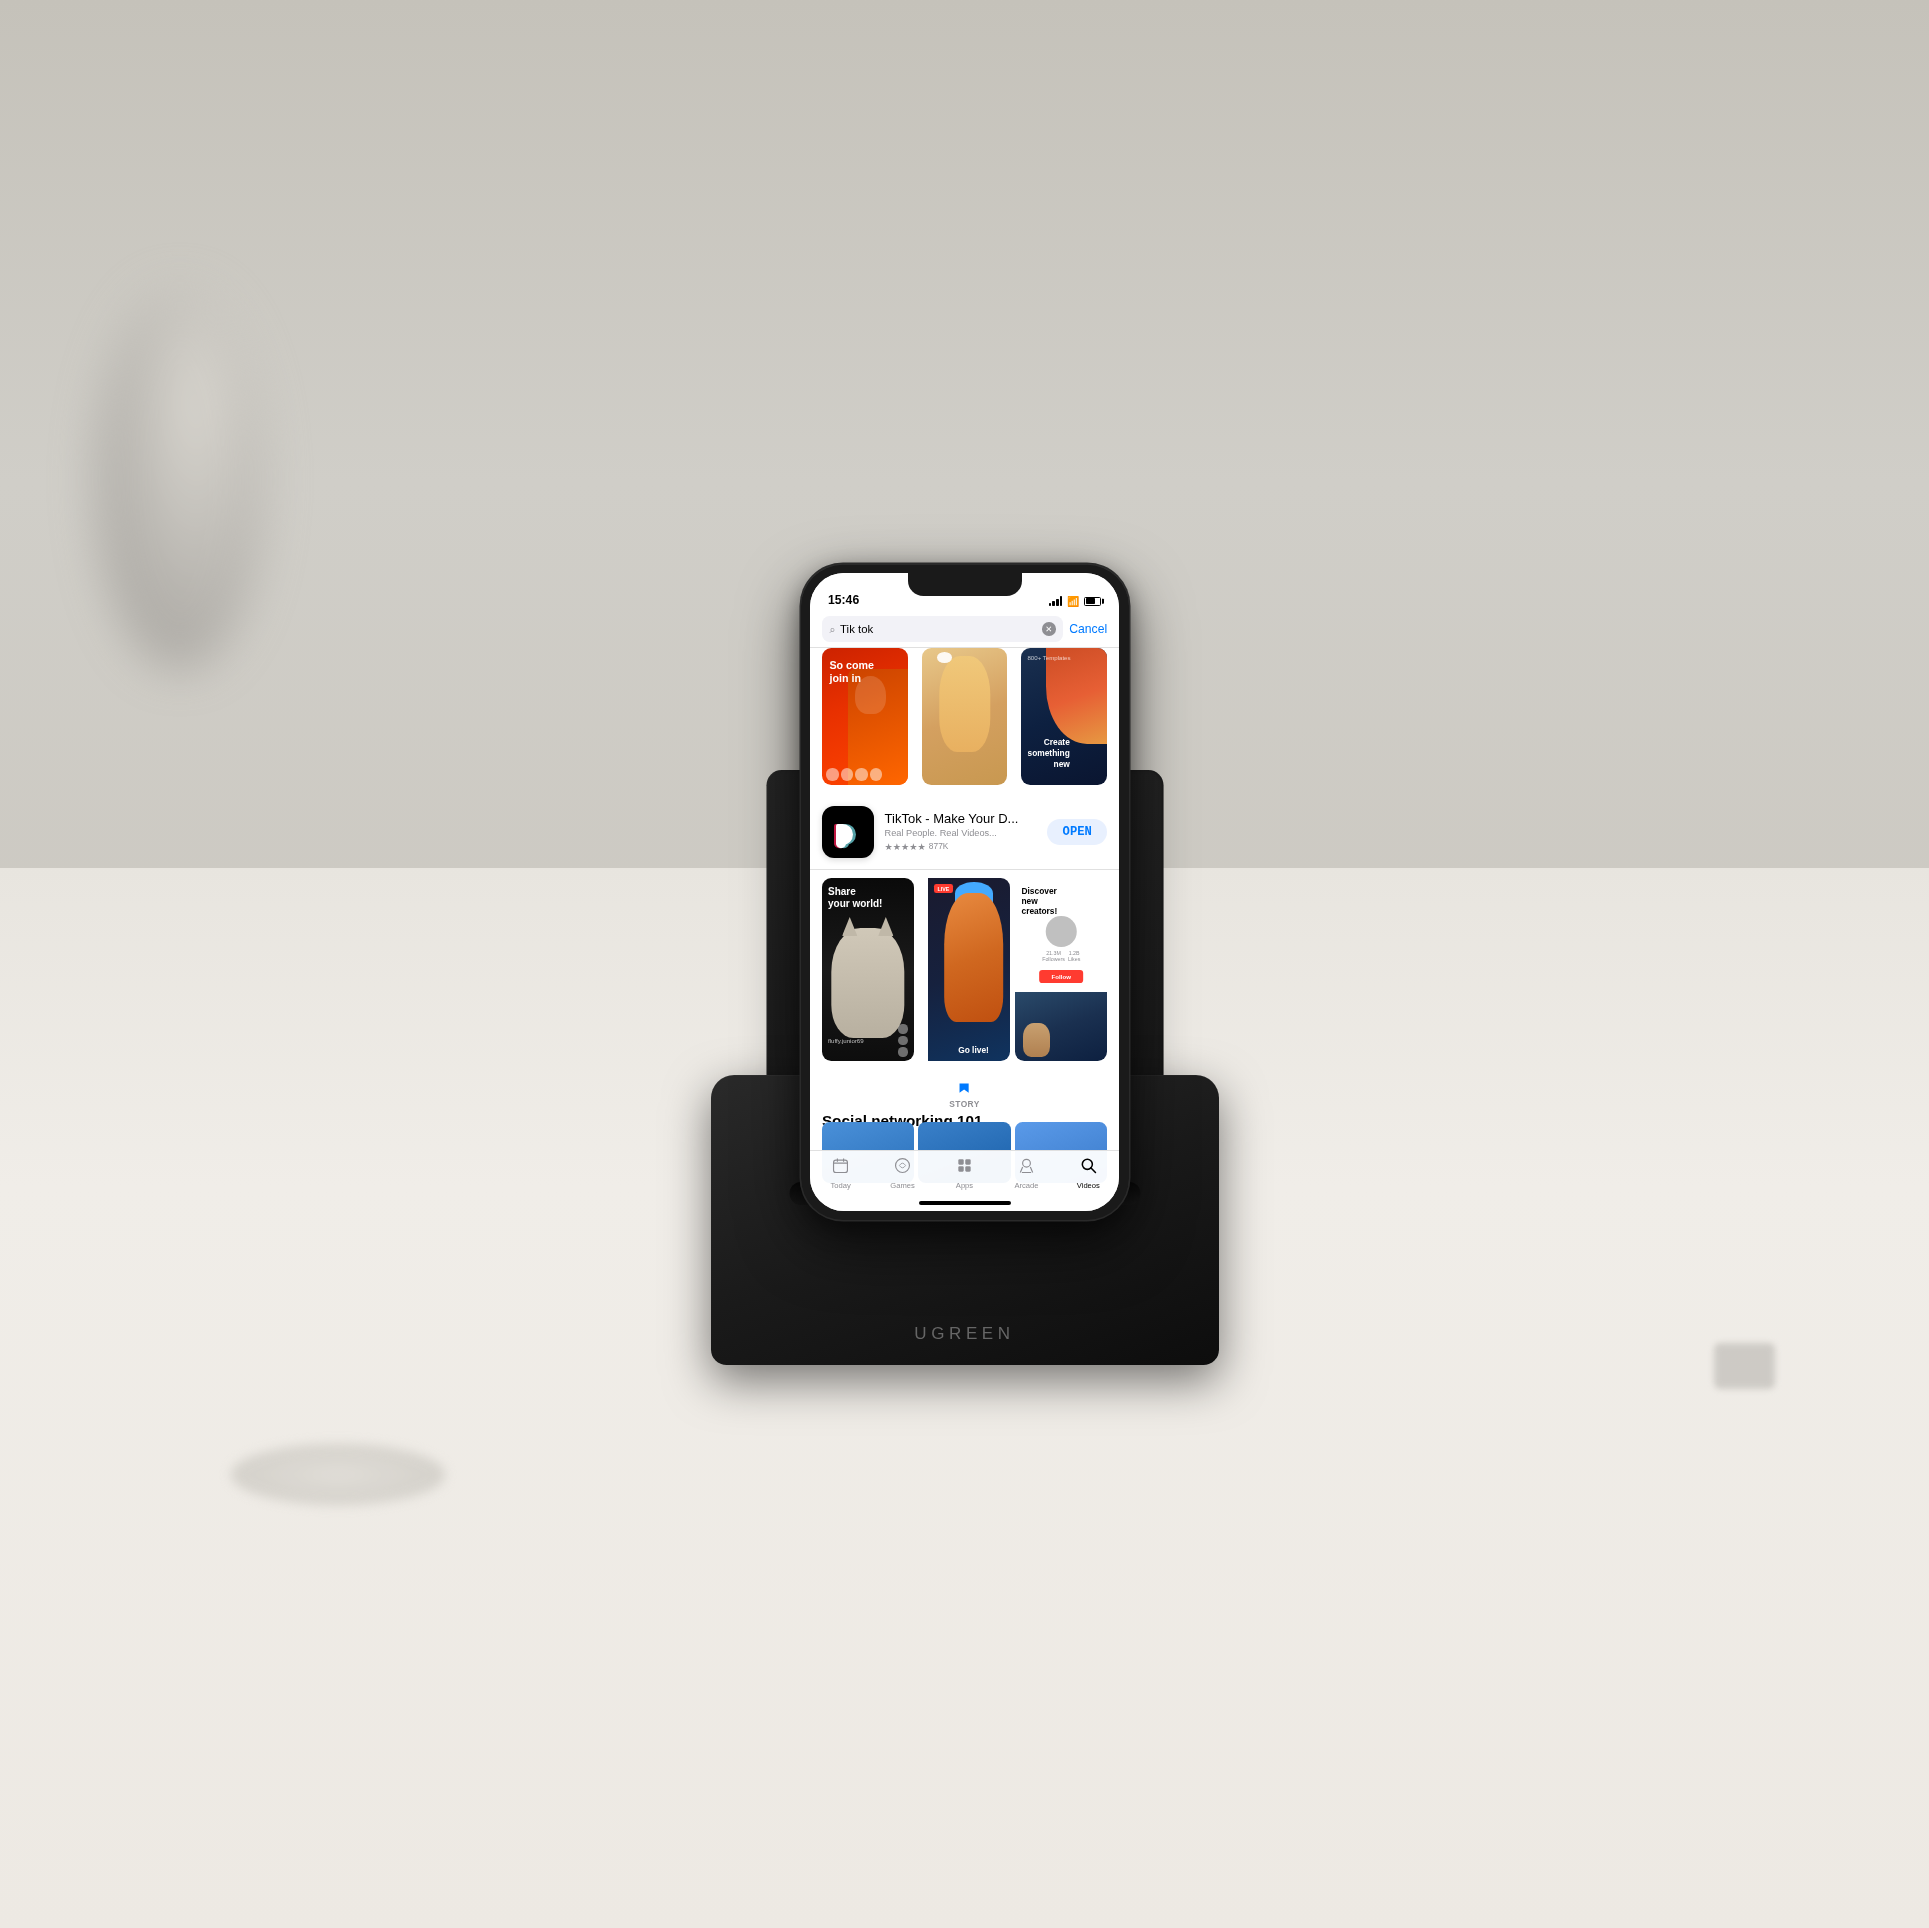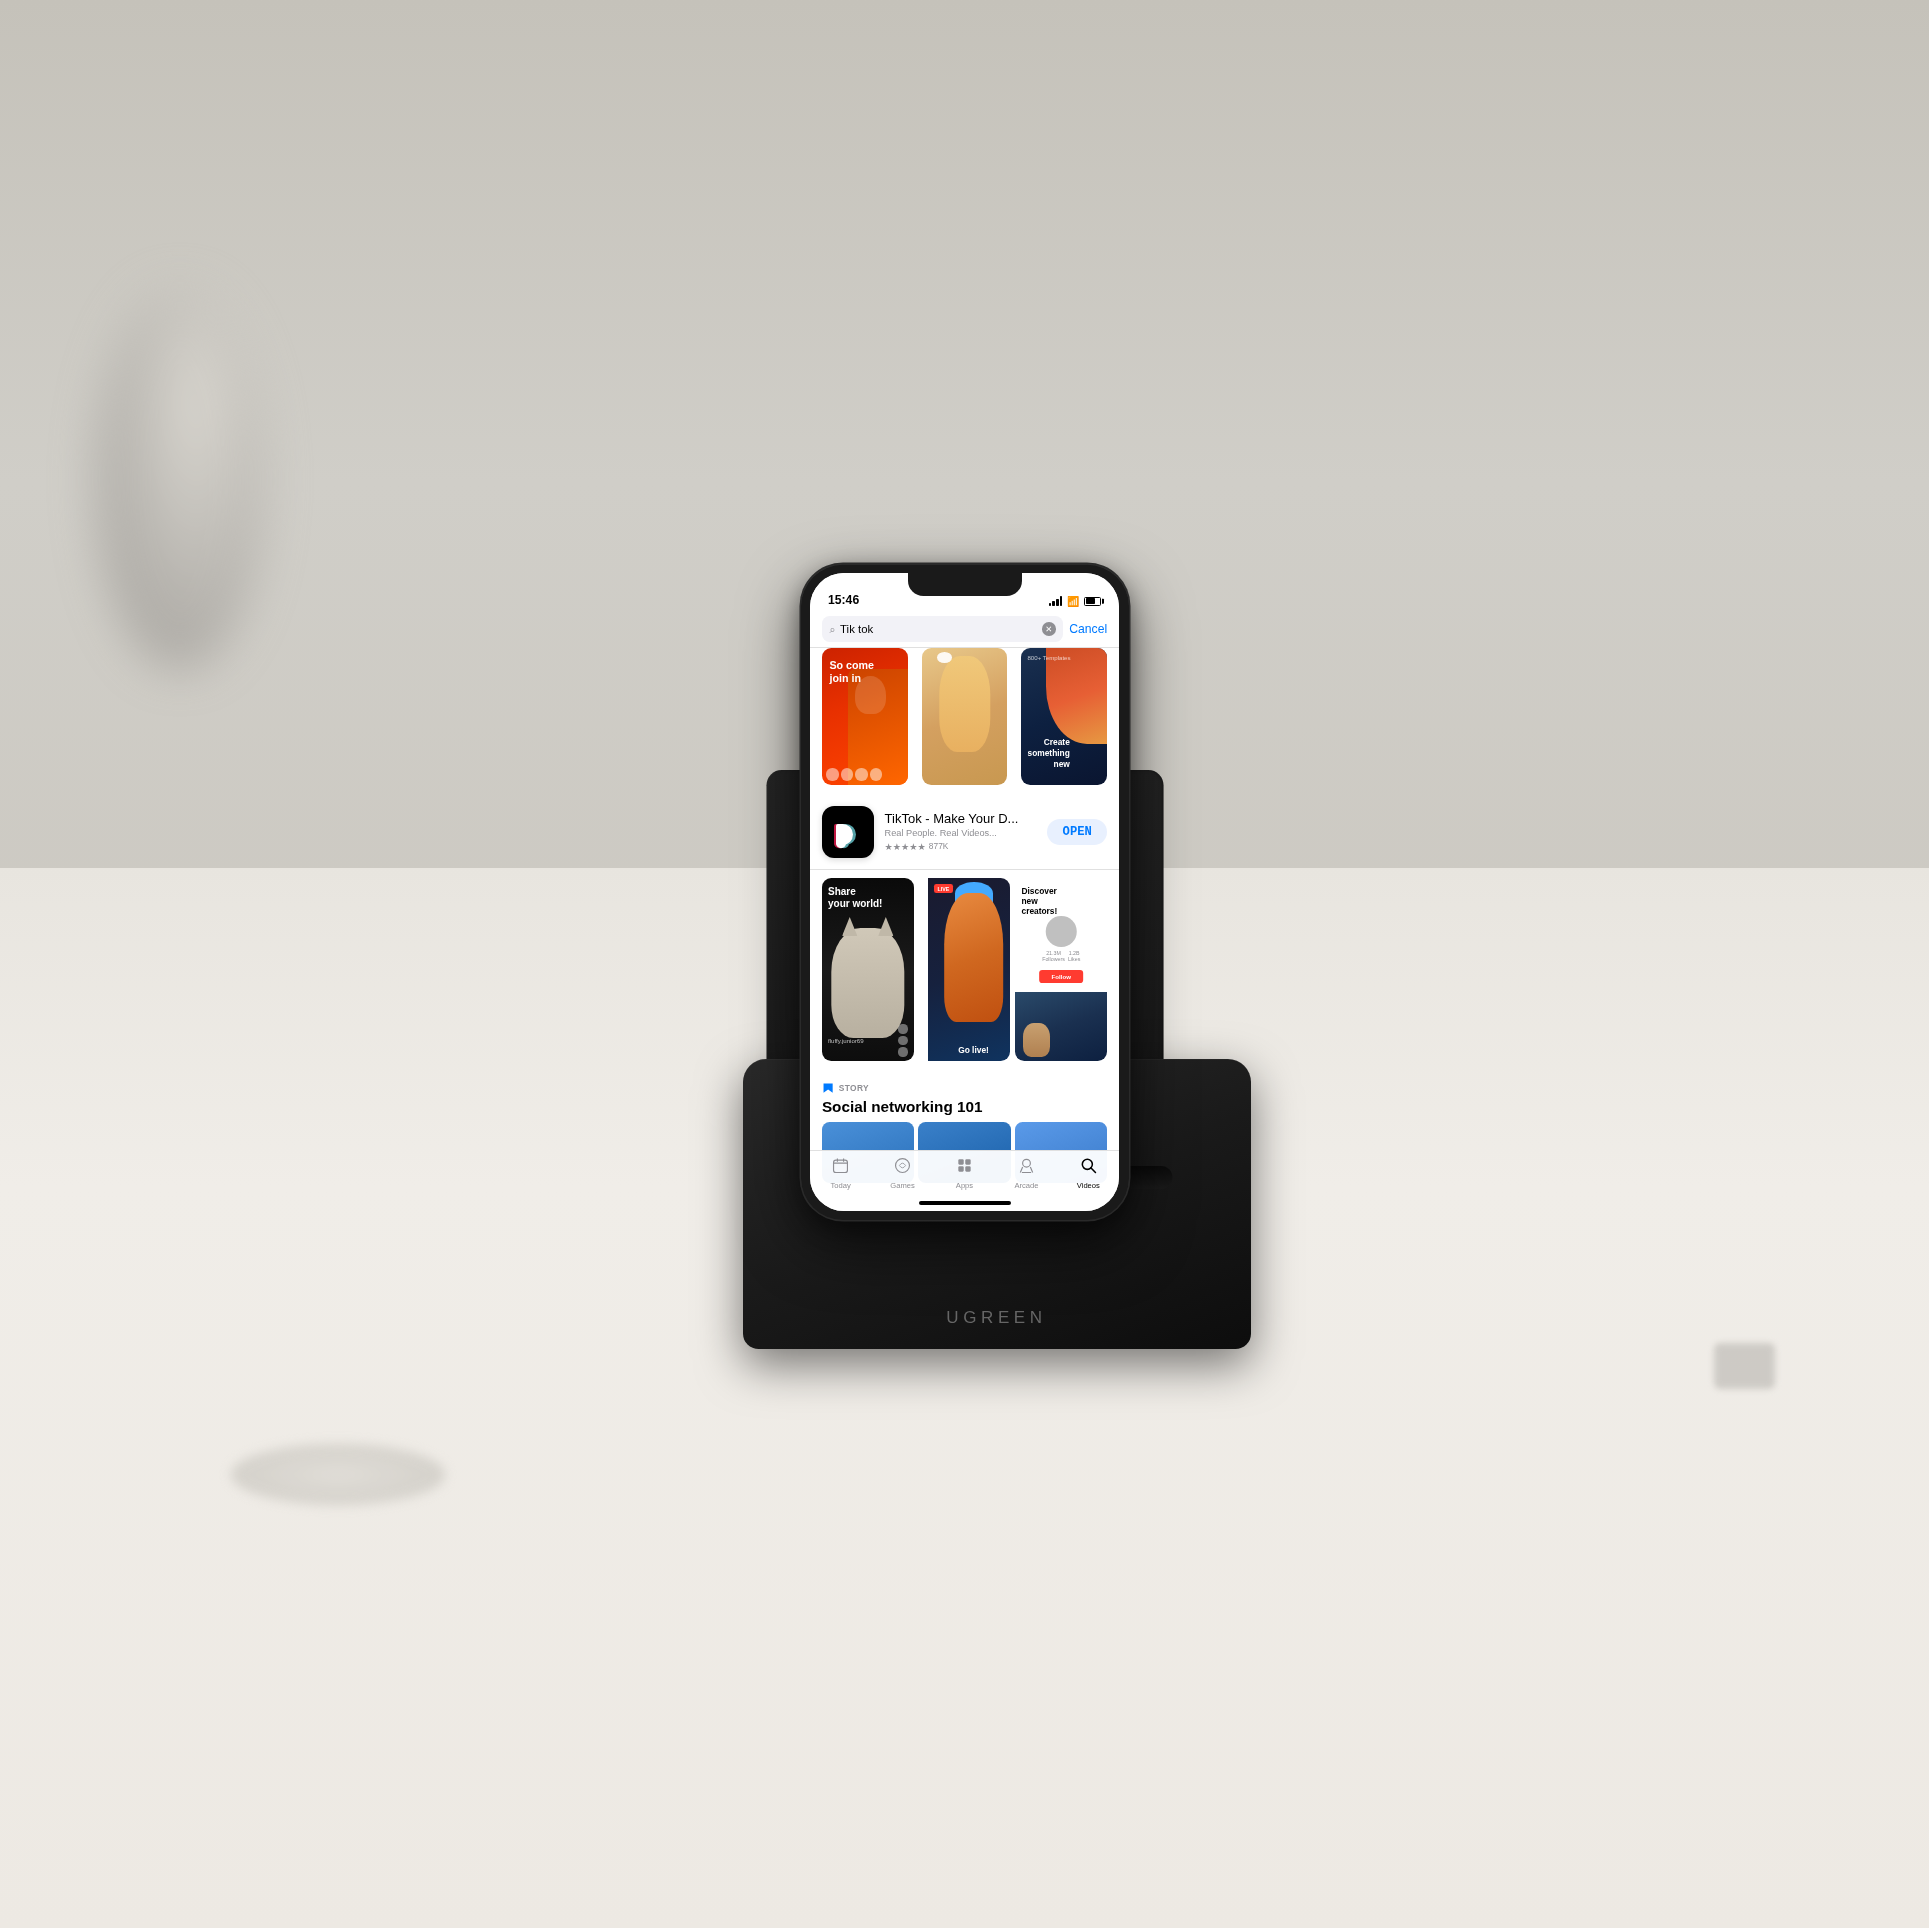--- a/index.html
+++ b/index.html
@@ -88,29 +88,28 @@
       width: 519px;
       height: 801px;
       display: flex;
       flex-direction: column;
       align-items: center;
     }
 
     
     .stand-base {
       position: absolute;
-      bottom: 16px;
+      bottom: 0;
       left: 50%;
       transform: translateX(-50%);
       width: 508px;
       height: 290px;
       background: linear-gradient(160deg, #2a2a2a 0%, #1a1a1a 50%, #0d0d0d 100%);
       border-radius: 23px 23px 15.3px 15.3px;
       box-shadow: 0 15.3px 46px rgba(0,0,0,0.5), inset 0 0.8px 0 rgba(255,255,255,0.05);
-      margin-left: 32px;
     }
     .stand-back-panel {
       position: absolute;
       bottom: 153px;
       left: 50%;
       transform: translateX(-50%);
       width: 397px;
       height: 442px;
       background: linear-gradient(170deg, #252525 0%, #1c1c1c 60%, #151515 100%);
       border-radius: 15.3px 15.3px 0 0;
@@ -720,20 +719,21 @@
       top: 500px;
       left: 0;
       right: 0;
       padding: 9.2px 12.2px 6.1px;
     }
     .story-eyebrow {
       display: flex;
       align-items: center;
       gap: 4.6px;
       margin-bottom: 3.1px;
+      flex-direction: column;
     }
     .story-icon {
       width: 12.2px;
       height: 12.2px;
     }
     .story-label {
       font-size: 8.4px;
       font-weight: 600;
       color: #8e8e93;
       letter-spacing: 0.4px;

